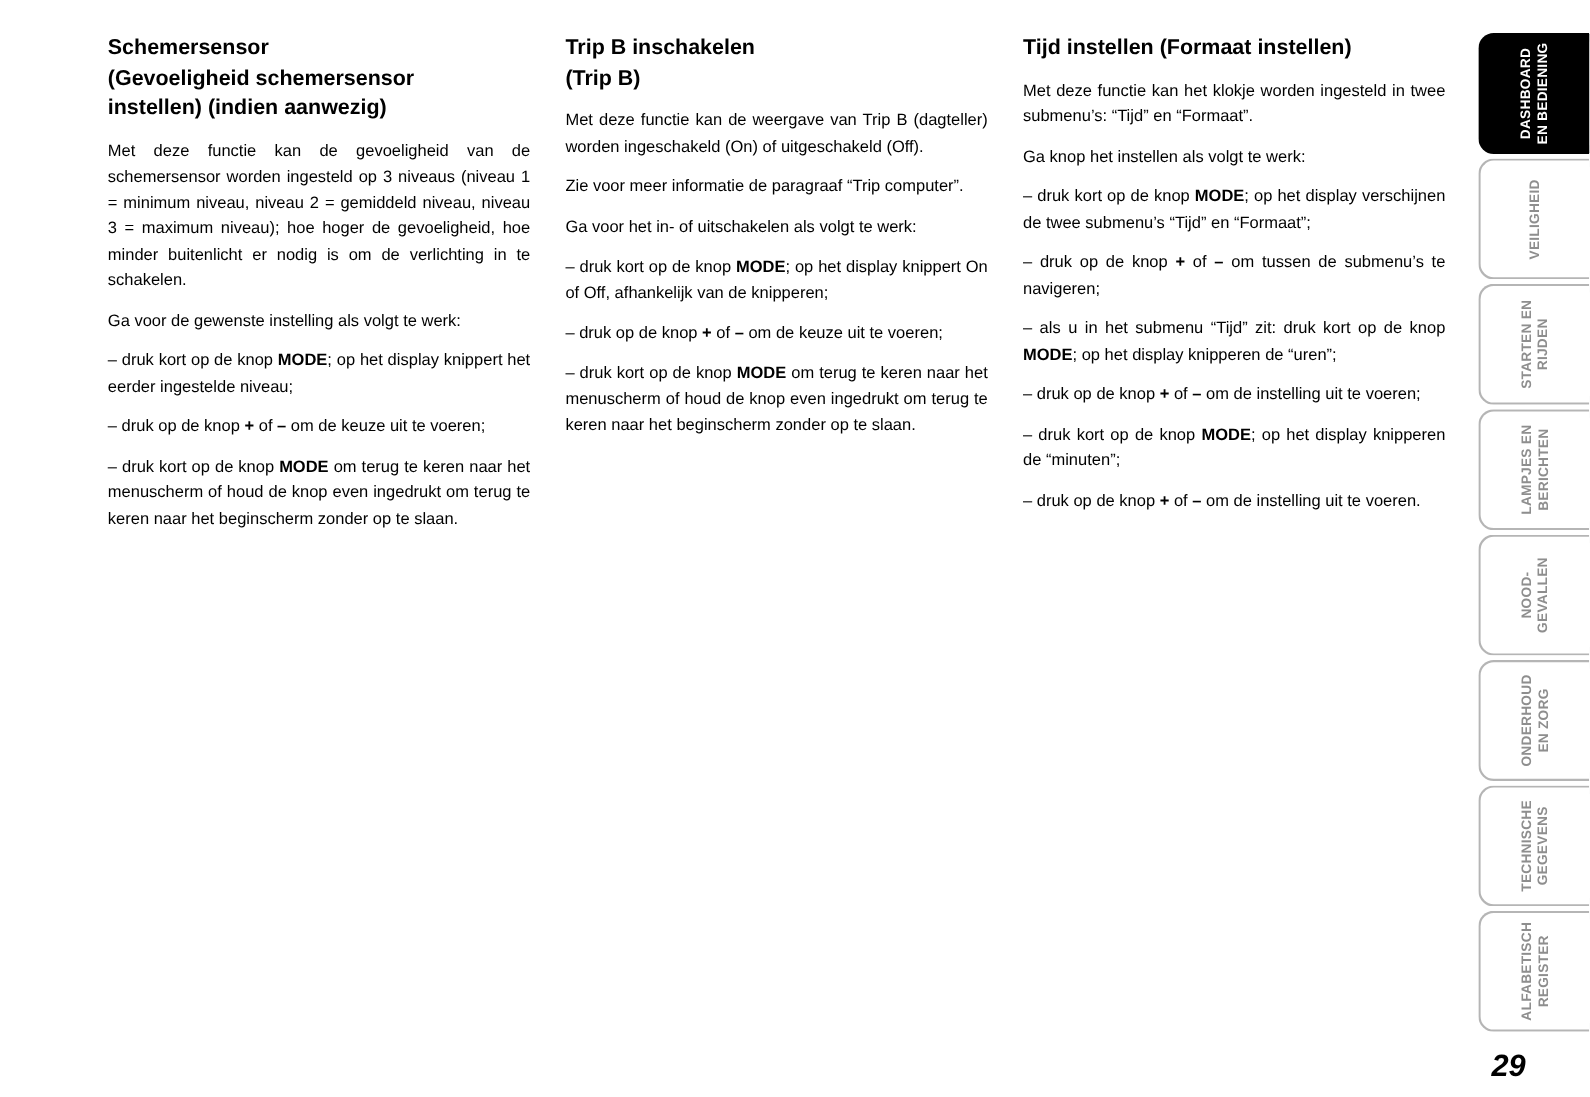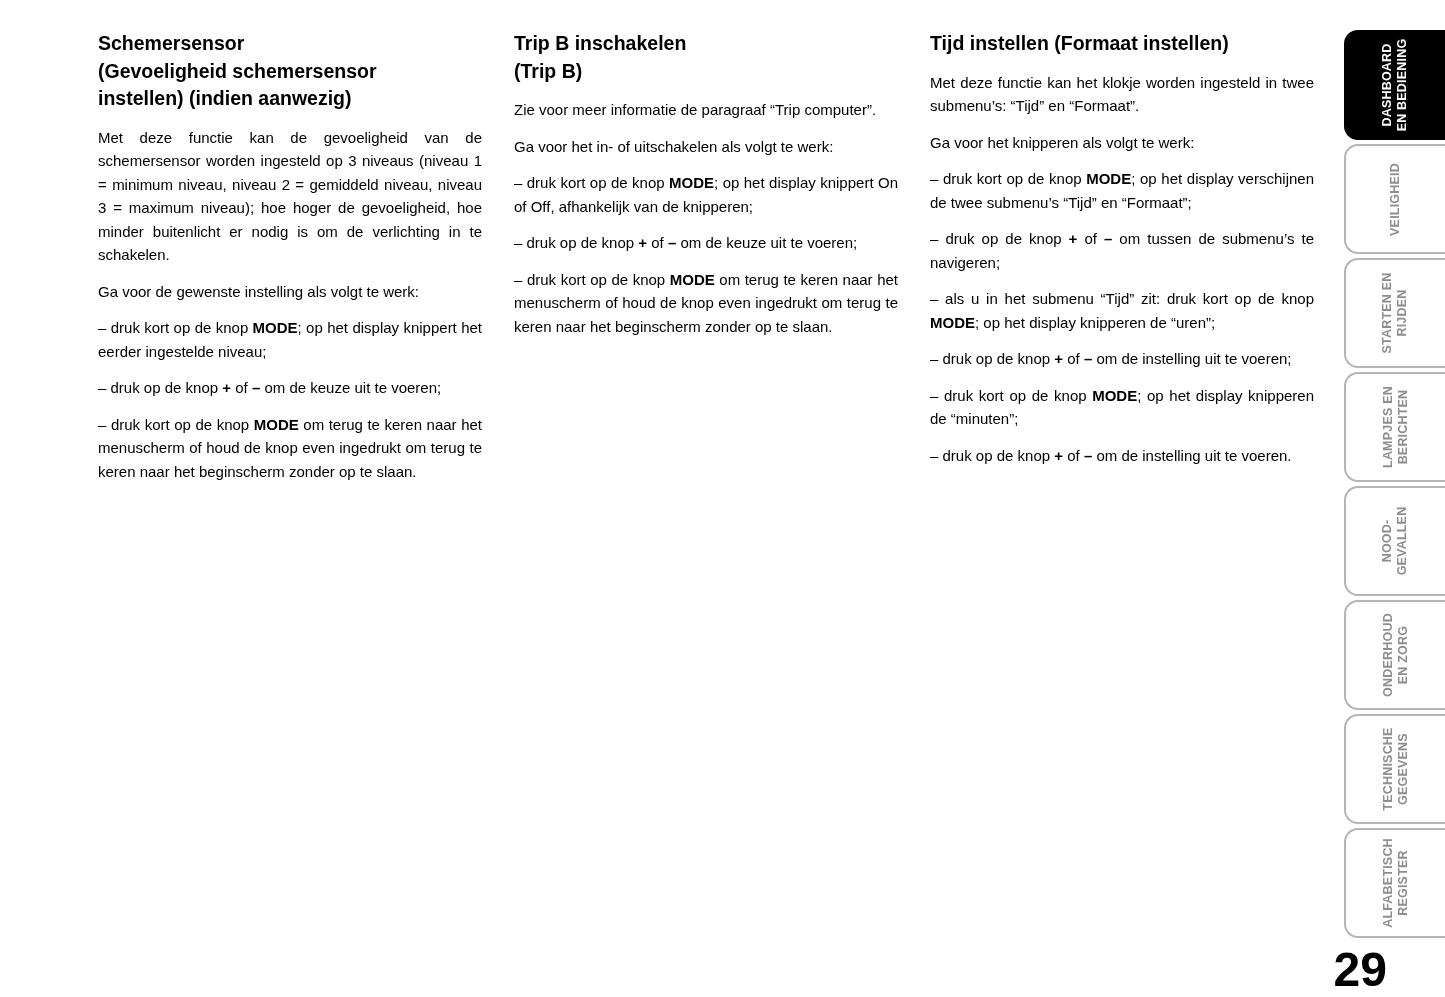--- a/index.html
+++ b/index.html
@@ -74,52 +74,54 @@
     line-height: 15px;
     font-weight: 700;
     letter-spacing: 0.2px;
     color: #8e8e8e;
   }
   .tab.active .tab-label { color: #ffffff; }
 
   .page-number {
     position: absolute;
     right: 58px;
-    bottom: 0;
-    font-size: 48px;
+    bottom: 12px;
+    font-size: 28px;
     font-weight: 700;
     color: #000;
+    font-style: italic;
   }
 </style>
 </head>
 <body>
 
 <div class="page">
 
   <div class="content-columns">
       <div class="column">
         <h2 class="col-heading">Schemersensor<br>(Gevoeligheid schemersensor<br>instellen) (indien aanwezig)</h2>
         <p class="para"><span>Met deze functie kan de gevoeligheid van de schemersensor worden ingesteld op 3 niveaus (niveau 1 = minimum niveau, niveau 2 = gemiddeld niveau, niveau 3 = maximum niveau); hoe hoger de gevoeligheid, hoe minder buitenlicht er nodig is om de verlichting in te schakelen.</span></p>
         <p class="para"><span>Ga voor de gewenste instelling als volgt te werk:</span></p>
         <p class="para"><span>– druk kort op de knop </span><b>MODE</b><span>; op het display knippert het eerder ingestelde niveau;</span></p>
         <p class="para"><span>– druk op de knop </span><b>+</b><span> of </span><b>–</b><span> om de keuze uit te voeren;</span></p>
         <p class="para"><span>– druk kort op de knop </span><b>MODE</b><span> om terug te keren naar het menuscherm of houd de knop even ingedrukt om terug te keren naar het beginscherm zonder op te slaan.</span></p>
       </div>
       <div class="column">
         <h2 class="col-heading">Trip B inschakelen<br>(Trip B)</h2>
+        <p class="para"><span>Met deze functie kan de weergave van Trip B (dagteller) worden ingeschakeld (On) of uitgeschakeld (Off).</span></p>
         <p class="para"><span>Zie voor meer informatie de paragraaf “Trip computer”.</span></p>
         <p class="para"><span>Ga voor het in- of uitschakelen als volgt te werk:</span></p>
         <p class="para"><span>– druk kort op de knop </span><b>MODE</b><span>; op het display knippert On of Off, afhankelijk van de knipperen;</span></p>
         <p class="para"><span>– druk op de knop </span><b>+</b><span> of </span><b>–</b><span> om de keuze uit te voeren;</span></p>
         <p class="para"><span>– druk kort op de knop </span><b>MODE</b><span> om terug te keren naar het menuscherm of houd de knop even ingedrukt om terug te keren naar het beginscherm zonder op te slaan.</span></p>
       </div>
       <div class="column">
         <h2 class="col-heading">Tijd instellen (Formaat instellen)</h2>
         <p class="para"><span>Met deze functie kan het klokje worden ingesteld in twee submenu’s: “Tijd” en “Formaat”.</span></p>
-        <p class="para"><span>Ga voor het knipperen als volgt te werk:</span></p>
+        <p class="para"><span>Ga knop het instellen als volgt te werk:</span></p>
         <p class="para"><span>– druk kort op de knop </span><b>MODE</b><span>; op het display verschijnen de twee submenu’s “Tijd” en “Formaat”;</span></p>
         <p class="para"><span>– druk op de knop </span><b>+</b><span> of </span><b>–</b><span> om tussen de submenu’s te navigeren;</span></p>
         <p class="para"><span>– als u in het submenu “Tijd” zit: druk kort op de knop </span><b>MODE</b><span>; op het display knipperen de “uren”;</span></p>
         <p class="para"><span>– druk op de knop </span><b>+</b><span> of </span><b>–</b><span> om de instelling uit te voeren;</span></p>
         <p class="para"><span>– druk kort op de knop </span><b>MODE</b><span>; op het display knipperen de “minuten”;</span></p>
         <p class="para"><span>– druk op de knop </span><b>+</b><span> of </span><b>–</b><span> om de instelling uit te voeren.</span></p>
       </div>
     </div>
 
   <div class="sidebar">

